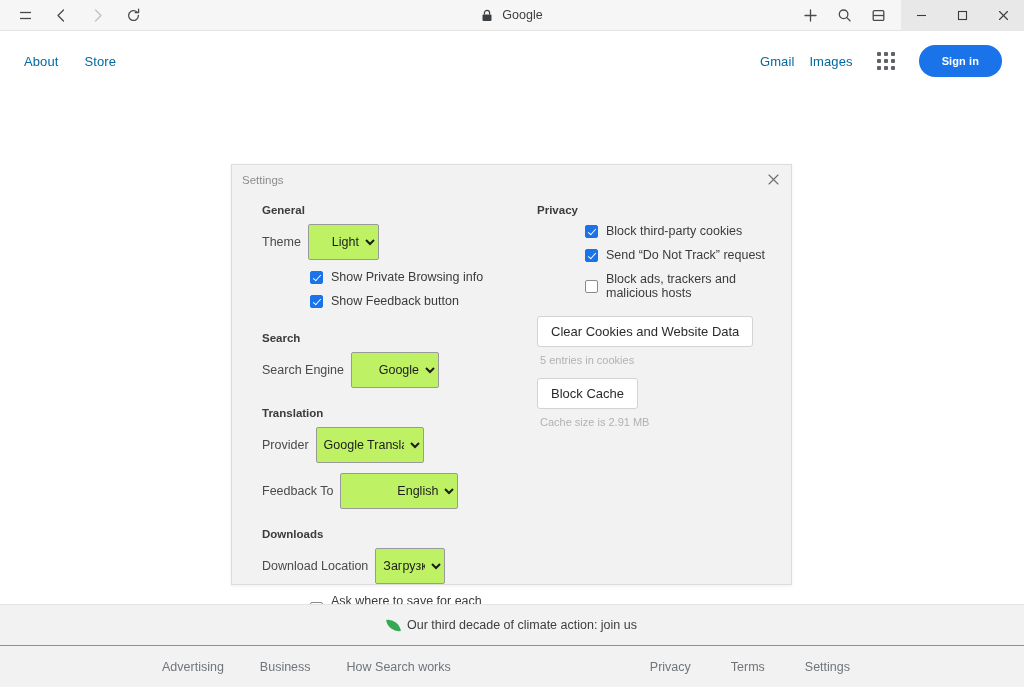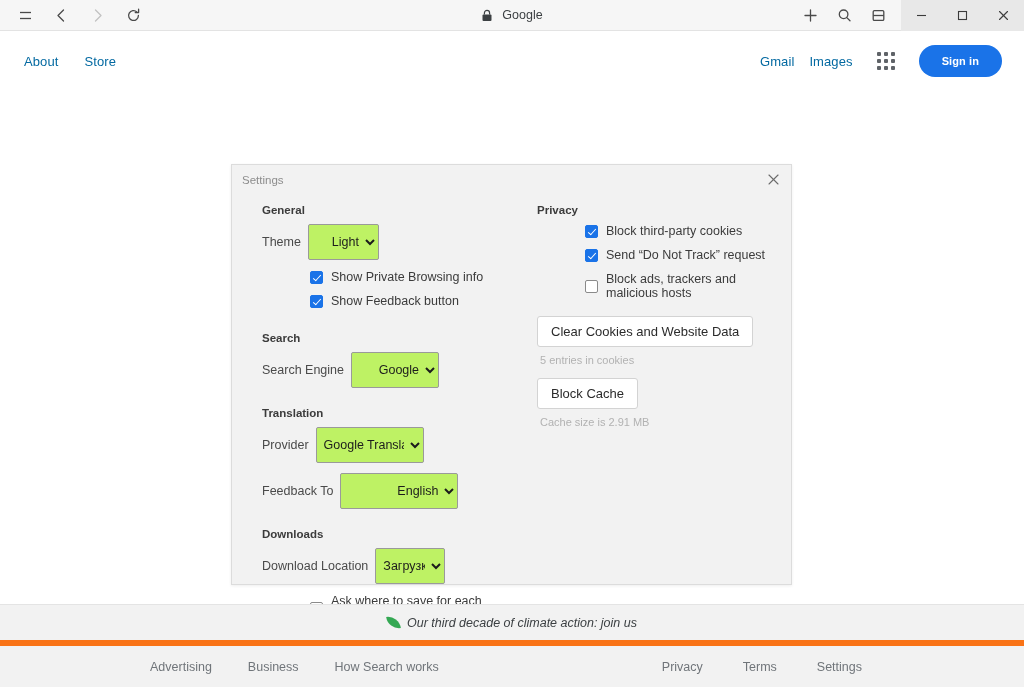--- a/index.html
+++ b/index.html
@@ -79,32 +79,32 @@
   
   .gfooter {
     position: absolute; left: 0; right: 0; bottom: 0;
     background: #f2f2f2;
     border-top: 1px solid #e4e4e4;
     height: 83px;
   }
   .gfooter .climate {
     height: 41px; display: flex; align-items: center; justify-content: center;
     gap: 7px;
-    border-bottom: 6px solid #f97316;
-    font-size: 12.5px; color: #3c4043; font-style: italic;
+    border-bottom: 1px solid #f97316;
+    font-size: 12.5px; color: #3c4043;
   }
   .leaf {
     display: inline-block; width: 13px; height: 13px;
     background: #34a853;
     border-radius: 0 100% 0 100%;
     transform: rotate(-8deg);
   }
   .gfooter .flinks {
     height: 41px; display: flex; align-items: center;
-    padding: 0 12px;
+    padding: 0 24px;
   }
   .flinks .fleft { display: flex; gap: 36px; margin-left: 138px; }
   .flinks .fright { display: flex; gap: 40px; margin-left: auto; margin-right: 150px; }
   .flink { font-size: 12.5px; color: #70757a; text-decoration: none; }
 
   
   .dialog {
     position: absolute;
     left: 231px; top: 133px;
     width: 561px; height: 421px;

